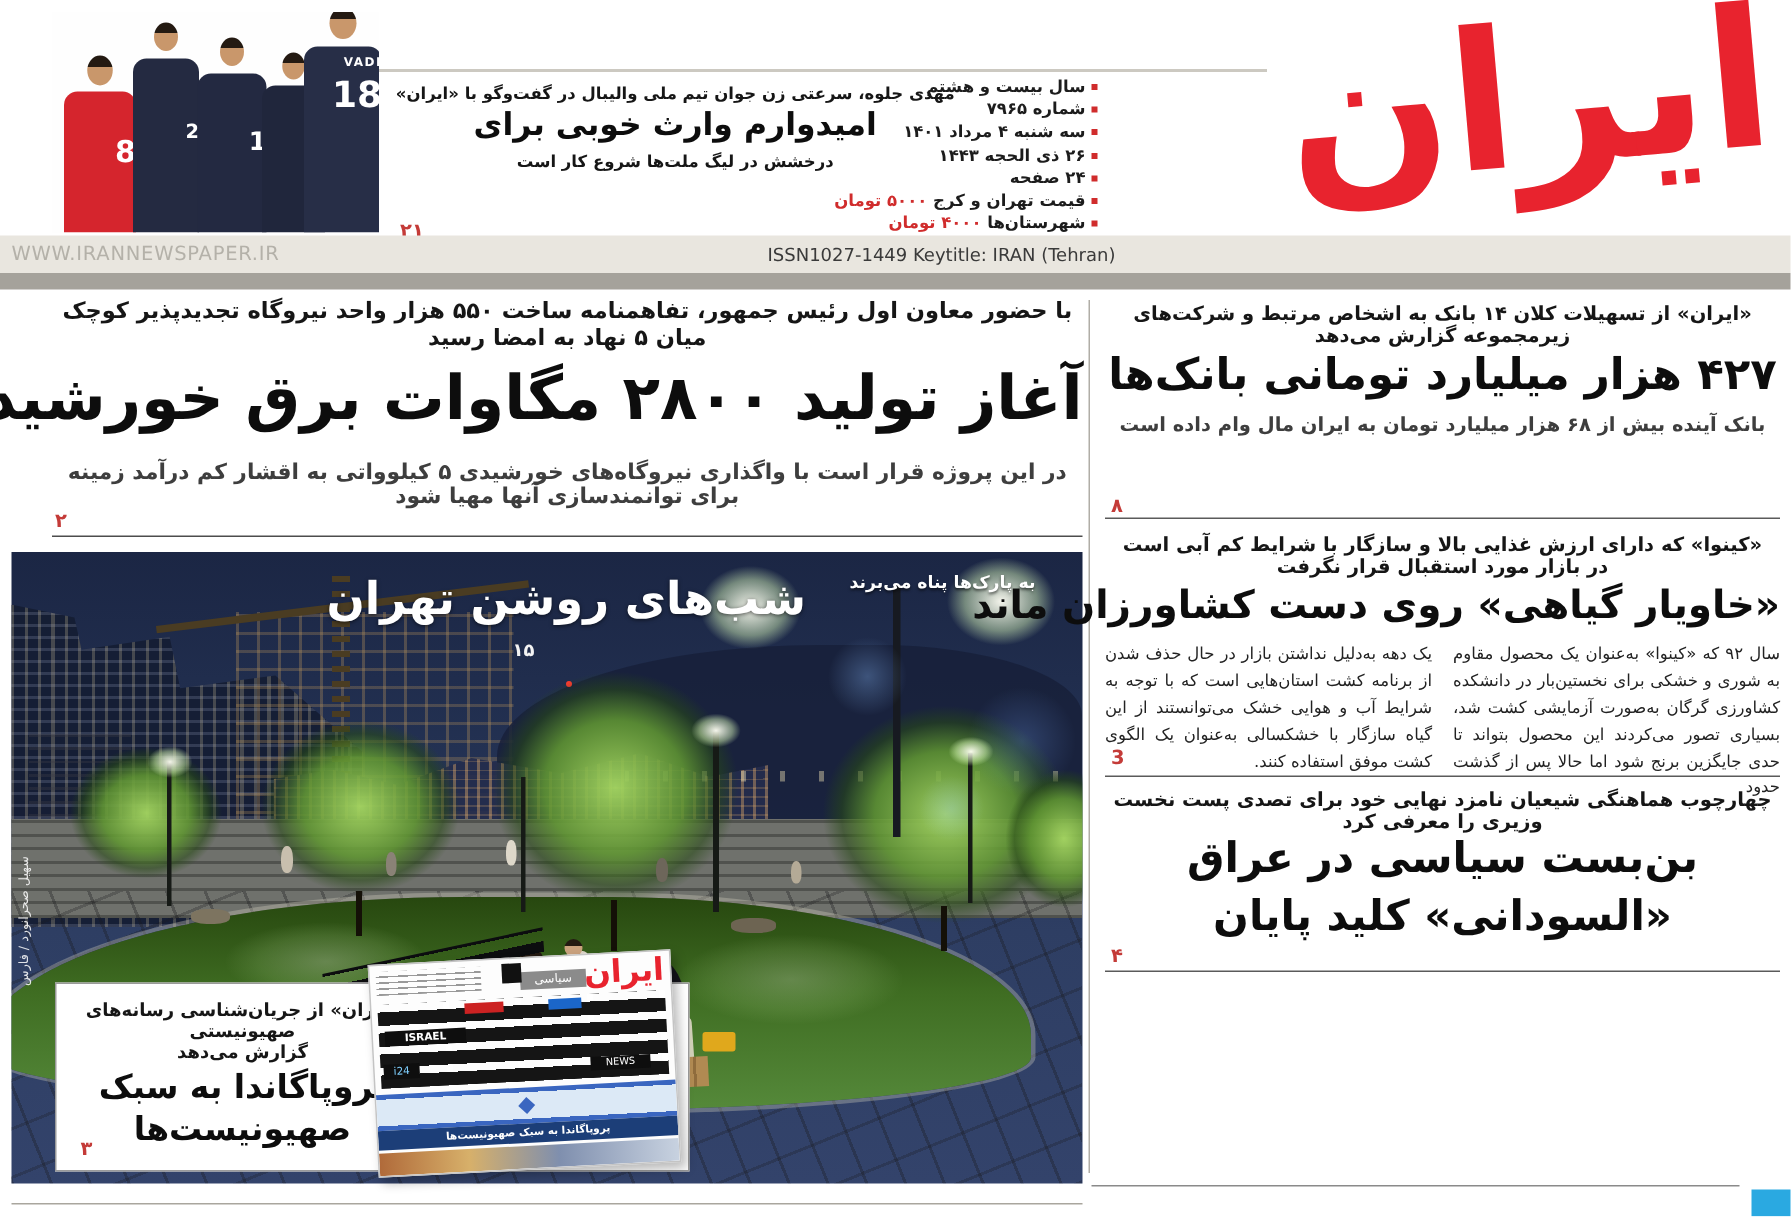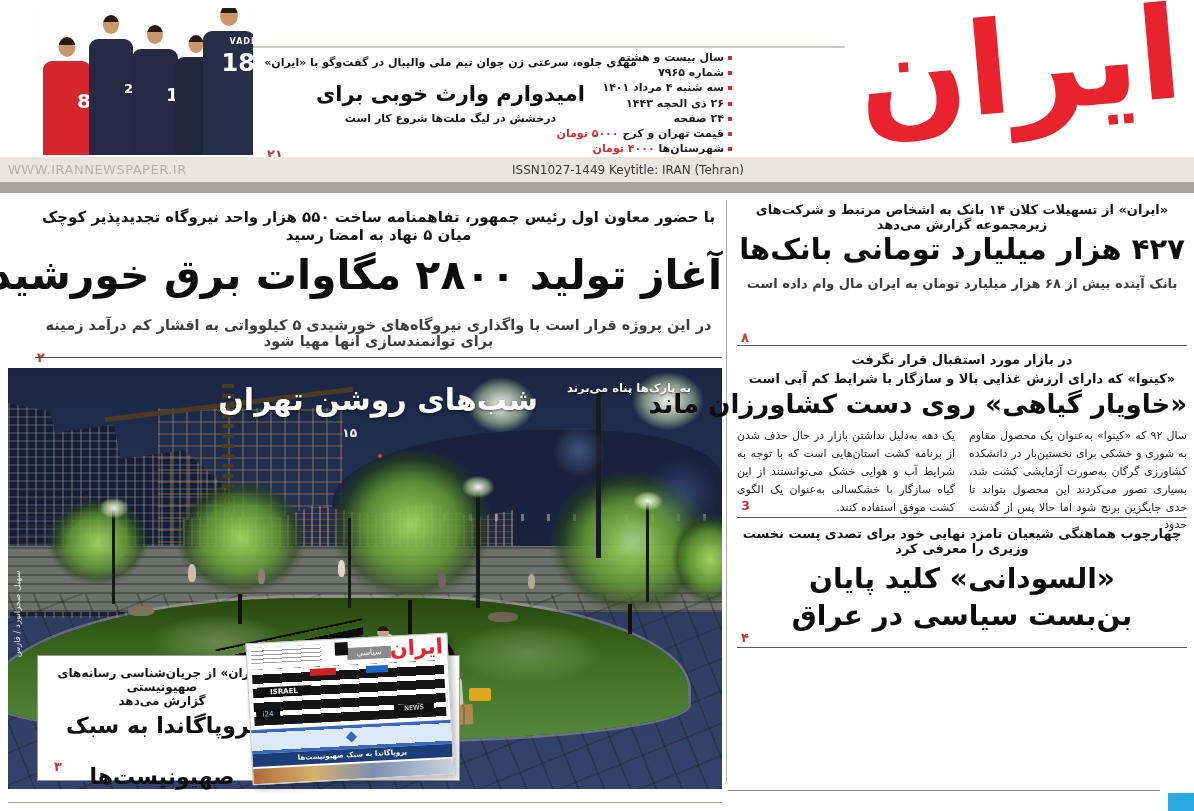--- a/index.html
+++ b/index.html
@@ -83,21 +83,21 @@
     <div class="player" style="left:168px;bottom:0;width:52px;height:150px;">
       <div class="phead" style="width:18px;height:21px;"></div>
       <div class="pbody" style="height:124px;background:#272e47;"></div>
       <div class="pnum ltr" style="top:32px;font-size:8px;letter-spacing:1px;">VADI</div>
       <div class="pnum ltr" style="top:44px;font-size:24px;">18</div>
     </div>
   </div>
 
   <div class="abs ctr" style="left:253px;top:56px;width:395px;height:100px;">
     <div class="k" style="font-size:11px;">مهدی جلوه، سرعتی زن جوان تیم ملی والیبال در گفت‌وگو با «ایران»</div>
-    <div class="hl" style="font-size:21px;line-height:1.3;margin-top:12px;">امیدوارم وارث خوبی برای</div>
+    <div class="hl" style="font-size:21px;line-height:1.3;margin-top:1px;">امیدوارم وارث خوبی برای</div>
     <div class="k" style="font-size:11px;margin-top:4px;">درخشش در لیگ ملت‌ها شروع کار است</div>
     <div class="pg" style="left:14px;bottom:-6px;">۲۱</div>
   </div>
 
   <div class="abs" style="left:555px;top:50px;width:177px;text-align:right;">
     <div class="meta-row"><span class="sq"></span><span>سال بیست و هشتم</span></div>
     <div class="meta-row"><span class="sq"></span><span>شماره ۷۹۶۵</span></div>
     <div class="meta-row"><span class="sq"></span><span>سه شنبه ۴ مرداد ۱۴۰۱</span></div>
     <div class="meta-row"><span class="sq"></span><span>۲۶ ذی الحجه ۱۴۴۳</span></div>
     <div class="meta-row"><span class="sq"></span><span>۲۴ صفحه</span></div>
@@ -108,21 +108,21 @@
   <div class="abs strip-light">
     <div class="abs ltr" style="left:8px;top:5px;font-size:13px;color:#b4b1a9;letter-spacing:.5px;">WWW.IRANNEWSPAPER.IR</div>
     <div class="abs ltr" style="left:512px;top:6px;font-size:12px;color:#3a3a3a;">ISSN1027-1449 Keytitle: IRAN (Tehran)</div>
   </div>
   <div class="abs strip-dark"></div>
 
   <div class="abs" style="left:845px;top:-8px;width:349px;height:180px;z-index:4;">
     <div class="logo-txt">ایران</div>
   </div>
 
-  <div class="abs ctr" style="left:35px;top:208px;width:687px;height:159px;">
+  <div class="abs ctr" style="left:35px;top:198px;width:687px;height:159px;">
     <div class="k" style="font-size:15px;">با حضور معاون اول رئیس جمهور، تفاهمنامه ساخت ۵۵۰ هزار واحد نیروگاه تجدیدپذیر کوچک میان ۵ نهاد به امضا رسید</div>
     <div class="hl" style="font-size:41px;line-height:1.55;white-space:nowrap;">آغاز تولید ۲۸۰۰ مگاوات برق خورشیدی</div>
     <div class="sub" style="font-size:14.5px;margin-top:9px;">در این پروژه قرار است با واگذاری نیروگاه‌های خورشیدی ۵ کیلوواتی به اقشار کم درآمد زمینه برای توانمندسازی آنها مهیا شود</div>
     <div class="pg" style="left:2px;bottom:2px;">۲</div>
   </div>
   <div class="hr abs" style="left:35px;top:357px;width:687px;background:#4c4c4c;"></div>
 
   <div class="abs np">
     <div class="abs" style="left:0;top:35px;width:235px;height:215px;opacity:.95;clip-path:polygon(0 0,18% 4%,20% 14%,45% 10%,48% 26%,75% 22%,100% 46%,100% 100%,0 100%);background-color:#161e34;background-image:repeating-linear-gradient(90deg,rgba(255,235,180,.22) 0 2px,rgba(0,0,0,0) 2px 9px),repeating-linear-gradient(0deg,rgba(210,225,255,.16) 0 2px,rgba(0,0,0,0) 2px 8px);"></div>
     <div class="abs" style="left:12px;top:118px;width:68px;height:95px;background:linear-gradient(#efeadc,#cfc8b6);background-image:repeating-linear-gradient(0deg,rgba(60,60,70,.35) 0 2px,rgba(0,0,0,0) 2px 9px);"></div>
@@ -198,45 +198,45 @@
 
   <div class="story" style="top:202px;height:143px;">
     <div class="k" style="font-size:13px;">«ایران» از تسهیلات کلان ۱۴ بانک به اشخاص مرتبط و شرکت‌های زیرمجموعه گزارش می‌دهد</div>
     <div class="hl" style="font-size:29px;line-height:1.2;">۴۲۷ هزار میلیارد تومانی بانک‌ها</div>
     <div class="sub" style="font-size:13px;margin-top:9px;">بانک آینده بیش از ۶۸ هزار میلیارد تومان به ایران مال وام داده است</div>
     <div class="pg" style="left:4px;bottom:0;">۸</div>
   </div>
   <div class="hr abs" style="left:737px;top:345px;width:450px;"></div>
 
   <div class="story" style="top:352px;height:163px;">
+    <div class="k" style="font-size:13px;margin-top:4px;">«کینوا» که دارای ارزش غذایی بالا و سازگار با شرایط کم آبی است</div>
     <div class="k" style="font-size:13px;">در بازار مورد استقبال قرار نگرفت</div>
-    <div class="k" style="font-size:13px;margin-top:4px;">«کینوا» که دارای ارزش غذایی بالا و سازگار با شرایط کم آبی است</div>
     <div class="hl" style="font-size:26px;line-height:1.4;white-space:nowrap;">«خاویار گیاهی» روی دست کشاورزان ماند</div>
     <div style="display:flex;gap:14px;margin-top:5px;text-align:justify;">
       <div style="flex:1;font-size:11px;line-height:1.62;color:#222;">سال ۹۲ که «کینوا» به‌عنوان یک محصول مقاوم به شوری و خشکی برای نخستین‌بار در دانشکده کشاورزی گرگان به‌صورت آزمایشی کشت شد، بسیاری تصور می‌کردند این محصول بتواند تا حدی جایگزین برنج شود اما حالا پس از گذشت حدود</div>
       <div style="flex:1;font-size:11px;line-height:1.62;color:#222;">یک دهه به‌دلیل نداشتن بازار در حال حذف شدن از برنامه کشت استان‌هایی است که با توجه به شرایط آب و هوایی خشک می‌توانستند از این گیاه سازگار با خشکسالی به‌عنوان یک الگوی کشت موفق استفاده کنند.</div>
     </div>
     <div class="pg" style="left:4px;bottom:2px;">3</div>
   </div>
   <div class="hr abs" style="left:737px;top:517px;width:450px;"></div>
 
   <div class="story" style="top:526px;height:119px;">
     <div class="k" style="font-size:13px;">چهارچوب هماهنگی شیعیان نامزد نهایی خود برای تصدی پست نخست وزیری را معرفی کرد</div>
+    <div class="hl" style="font-size:28px;line-height:1.15;">بن‌بست سیاسی در عراق</div>
     <div class="hl" style="font-size:28px;line-height:1.45;margin-top:3px;">«السودانی» کلید پایان</div>
-    <div class="hl" style="font-size:28px;line-height:1.15;">بن‌بست سیاسی در عراق</div>
     <div class="pg" style="left:4px;bottom:0;">۴</div>
   </div>
   <div class="hr abs" style="left:737px;top:647px;width:450px;"></div>
 
   <div class="zbox">
     <div class="abs ctr" style="left:10px;top:10px;width:228px;">
       <div class="k" style="font-size:12px;">«ایران» از جریان‌شناسی رسانه‌های صهیونیستی</div>
       <div class="k" style="font-size:12px;">گزارش می‌دهد</div>
       <div class="hl" style="font-size:22px;line-height:1.45;margin-top:2px;">پروپاگاندا به سبک</div>
-      <div class="hl" style="font-size:22px;line-height:1.1;margin-top:23px;">صهیونیست‌ها</div>
+      <div class="hl" style="font-size:22px;line-height:1.1;">صهیونیست‌ها</div>
     </div>
     <div class="pg" style="left:16px;bottom:6px;">۳</div>
     <div class="thumb" style="right:8px;">
       <div class="abs" style="right:4px;top:0;font-size:21px;font-weight:bold;color:#e8232e;">ایران</div>
       <div class="abs ctr" style="right:56px;top:9px;width:44px;height:12px;background:#8b8b8b;color:#fff;font-size:8px;line-height:12px;">سیاسی</div>
       <div class="abs" style="left:88px;top:3px;width:13px;height:13px;background:#111;"></div>
       <div class="abs" style="left:4px;top:4px;width:70px;height:16px;background:repeating-linear-gradient(0deg,#999 0 1px,rgba(0,0,0,0) 1px 4px);"></div>
       <div class="abs" style="left:4px;top:26px;right:4px;height:56px;background-image:repeating-linear-gradient(0deg,#151515 0 9px,rgba(0,0,0,0) 9px 14px),repeating-linear-gradient(90deg,rgba(0,0,0,0) 0 44px,#fff 44px 48px);"></div>
       <div class="abs" style="left:62px;top:28px;width:26px;height:7px;background:#c22;"></div>
       <div class="abs" style="left:118px;top:28px;width:22px;height:7px;background:#1b66c9;"></div>

